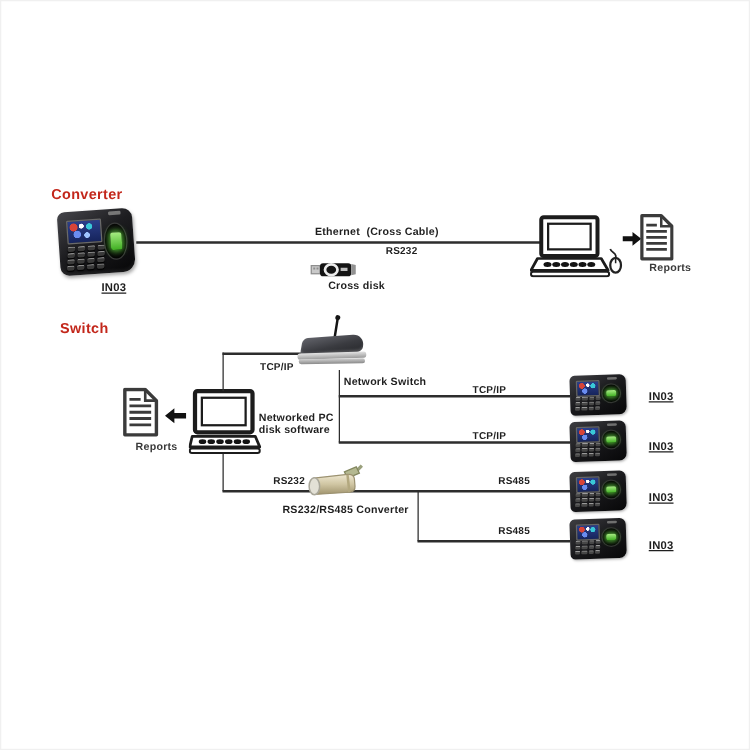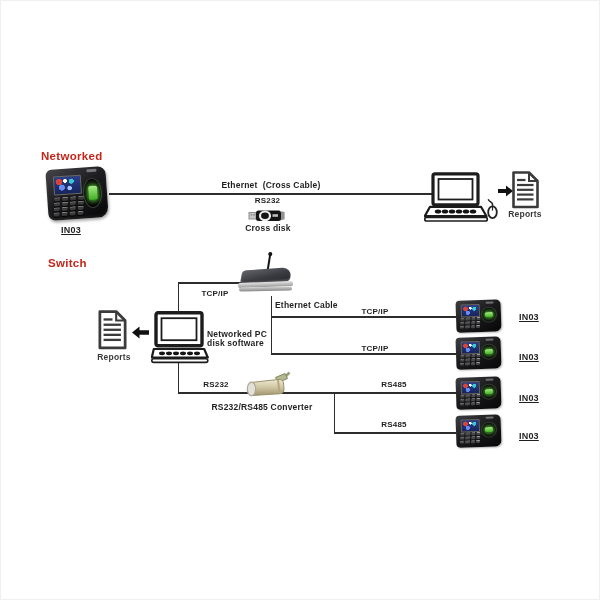--- a/index.html
+++ b/index.html
@@ -9,21 +9,21 @@
     border:1px solid #f0f0f0; box-sizing:border-box;
   }
   .sec-header {
     position:absolute; font:bold 11.5px/12px "Liberation Sans",sans-serif;
     color:#c3271b; letter-spacing:.3px;
   }
   .lbl {
     position:absolute; font:bold 8px/9px "Liberation Sans",sans-serif;
     color:#1f1f1f; letter-spacing:.2px;
   }
-  .lbl-c { text-align:center; }
+  .lbl-c { text-align:right; }
   .pre { white-space:pre; }
   .f85 { font-size:8.5px; }
   .f9  { font-size:9px;text-decoration:underline; }
   .gray { color:#3a3a3a; }
   .hline, .vline { position:absolute; background:#2d2d2d; }
   .hline { height:1.5px; }
   .vline { width:1.5px; }
   .svgicon { position:absolute; }
 
   
@@ -109,21 +109,21 @@
     box-shadow:inset 0 -2px 2px rgba(255,255,255,.18);
   }
   .sw-mid  { position:absolute; left:1px; top:29px; width:55px; height:4.5px; background:linear-gradient(#e4e4e4,#9b9b9b); border-radius:2px; transform:rotate(-2deg); }
   .sw-base { position:absolute; left:2px; top:34px; width:53px; height:3.5px; background:linear-gradient(#cfcfcf,#8a8a8a); border-radius:2px; transform:rotate(-1deg); }
 </style>
 </head>
 <body>
 
 <div class="canvas">
 
-  <div class="sec-header" style="left:40px;top:149px">Networked</div>
+  <div class="sec-header" style="left:40px;top:149px">Converter</div>
 
   <div class="dev-big" style="left:46px;top:167px">
     <div class="body">
       <div class="dev-notch"></div>
       <div class="dev-screen"></div>
       <div class="dev-keypad">
           <i></i>
           <i></i>
           <i></i>
           <i></i>
@@ -226,21 +226,21 @@
   <div class="vline" style="left:176.5px;top:281px;height:31px"></div>
   <div class="hline" style="left:177px;top:281px;width:63px"></div>
   <div class="lbl lbl-c" style="left:194px;top:288px;width:40px">TCP/IP</div>
 
   <div class="switch" style="left:236px;top:252px">
     <div class="sw-ant"></div>
     <div class="sw-body"></div>
     <div class="sw-mid"></div>
     <div class="sw-base"></div>
   </div>
-  <div class="lbl f85" style="left:274px;top:300px">Ethernet Cable</div>
+  <div class="lbl f85" style="left:274px;top:300px">Network Switch</div>
 
   <div class="vline" style="left:269.5px;top:295px;height:58px"></div>
   <div class="hline" style="left:270px;top:315px;width:185px"></div>
   <div class="lbl lbl-c" style="left:344px;top:306px;width:60px">TCP/IP</div>
   <div class="hline" style="left:270px;top:352px;width:185px"></div>
   <div class="lbl lbl-c" style="left:344px;top:343px;width:60px">TCP/IP</div>
 
   <div class="vline" style="left:176.5px;top:362px;height:30px"></div>
   <div class="hline" style="left:177px;top:391px;width:278px"></div>
   <div class="lbl lbl-c" style="left:187px;top:379px;width:56px">RS232</div>

